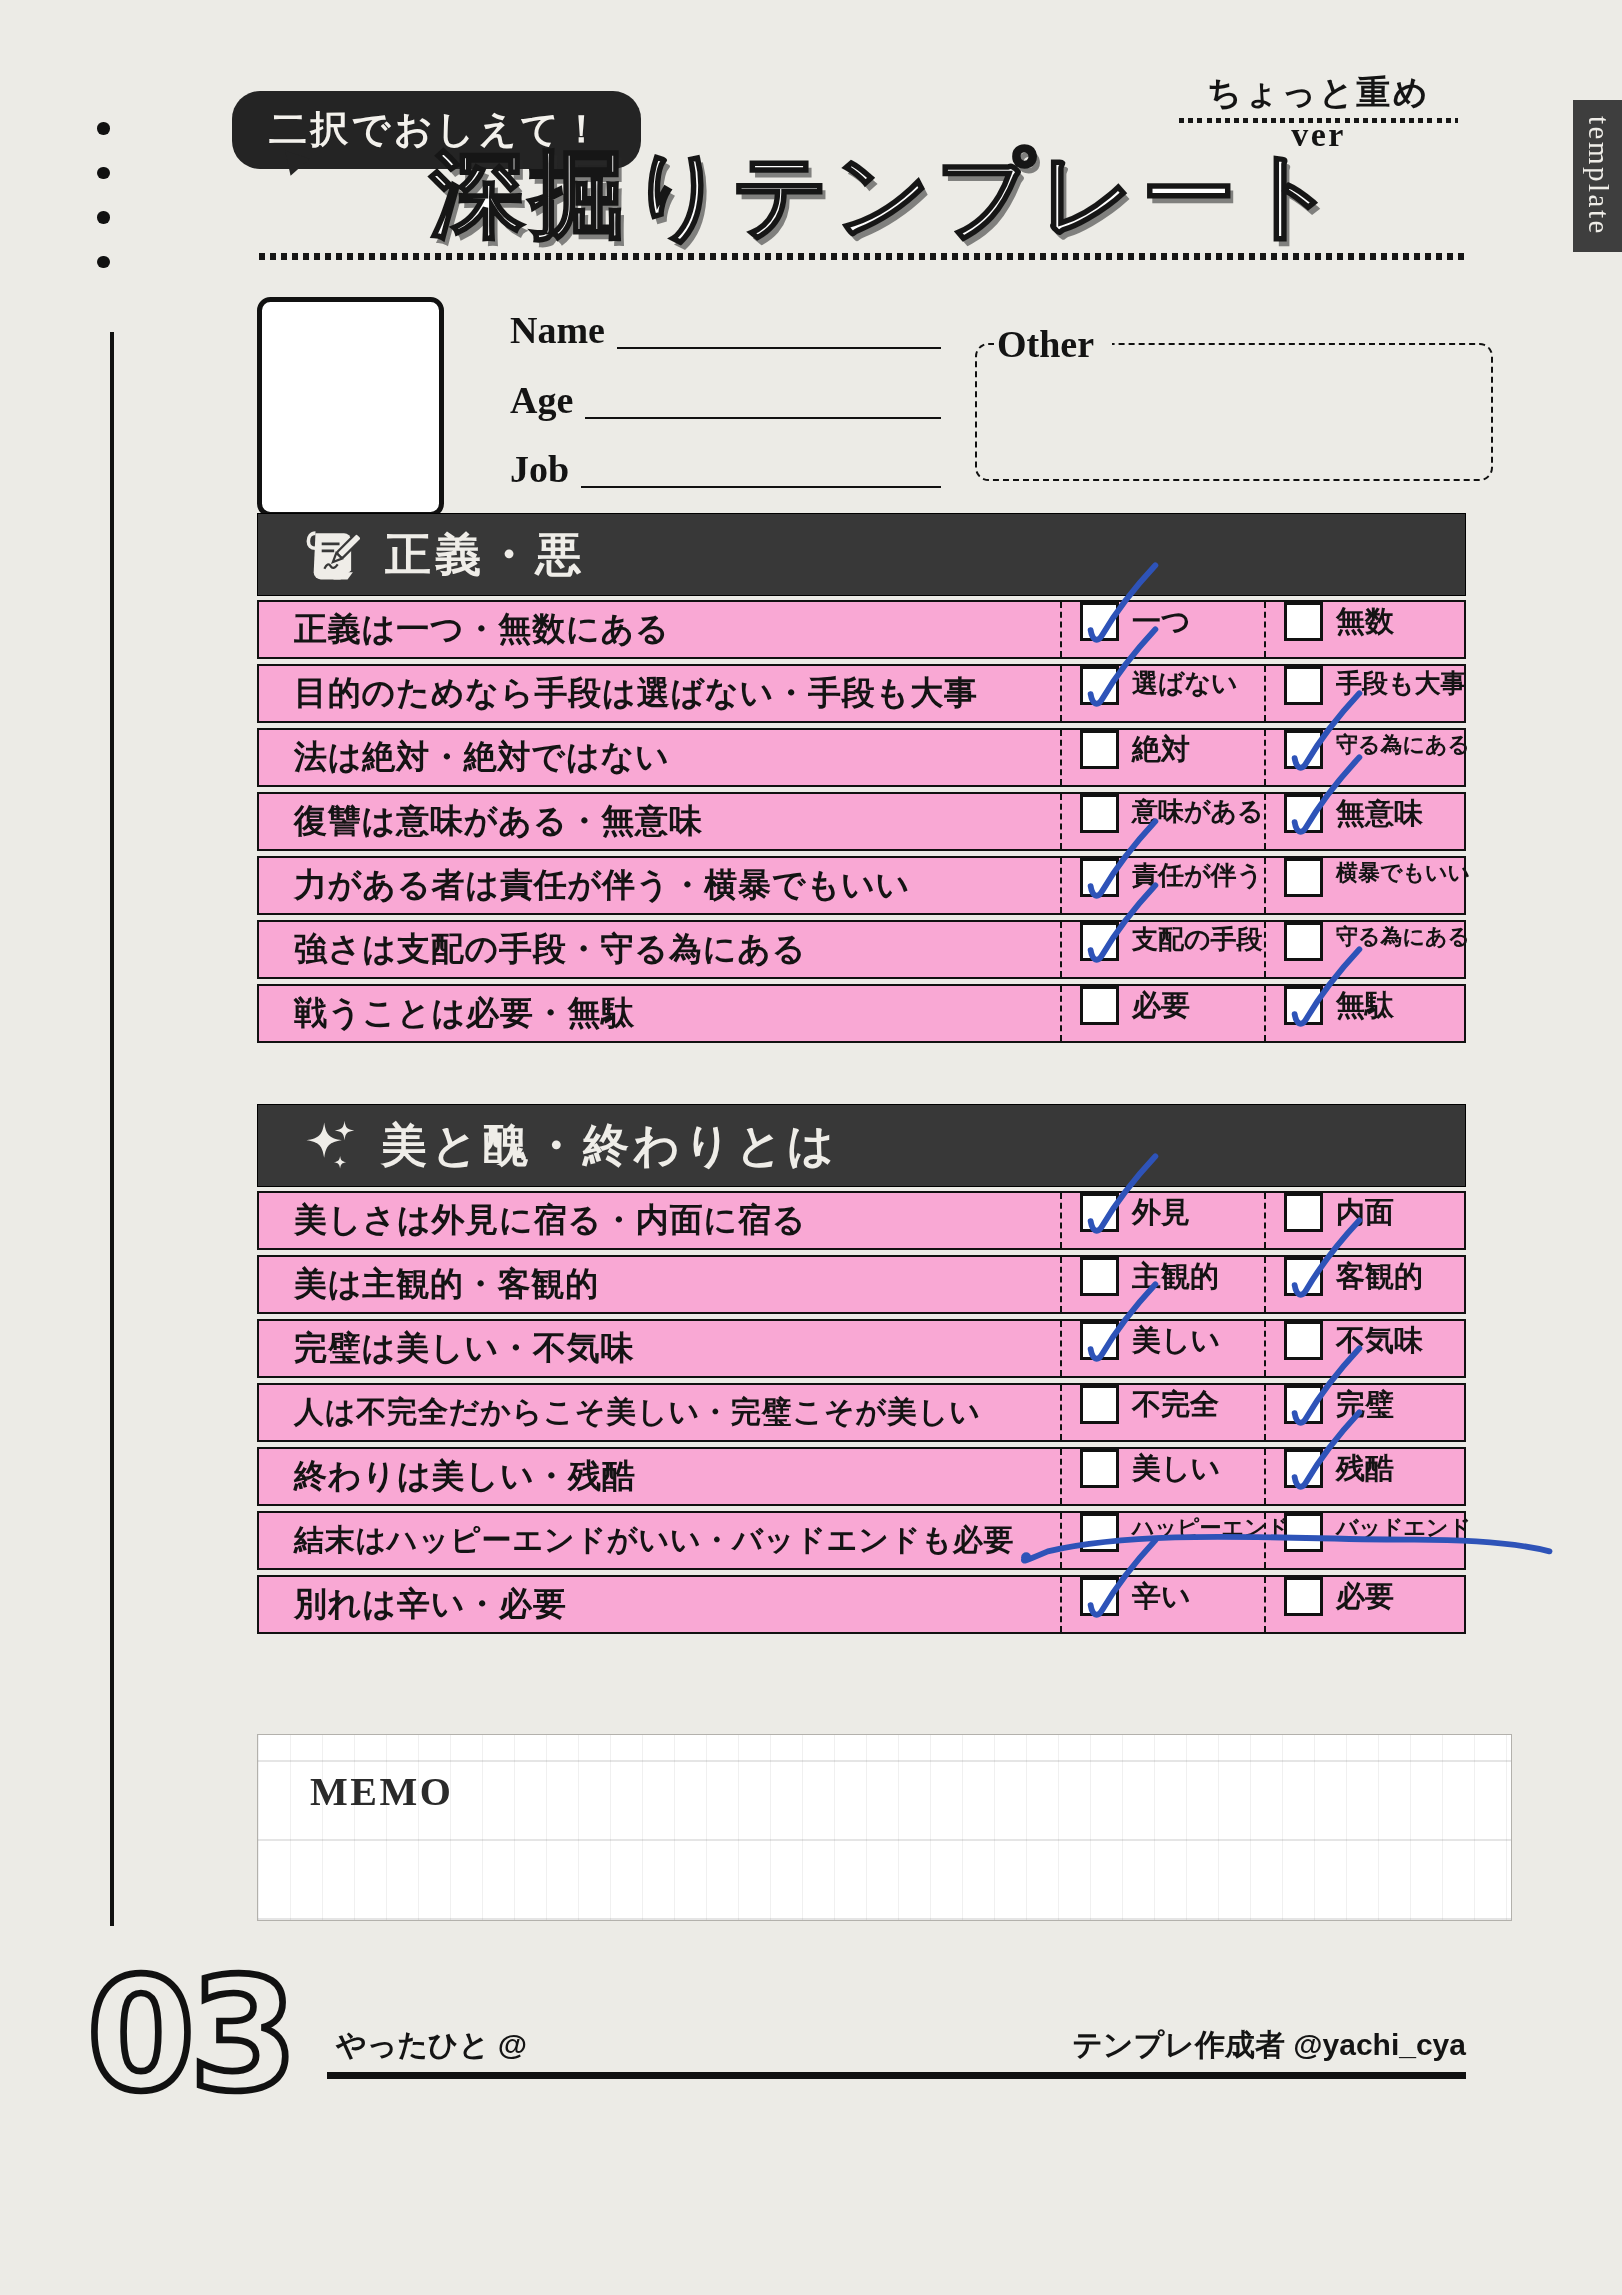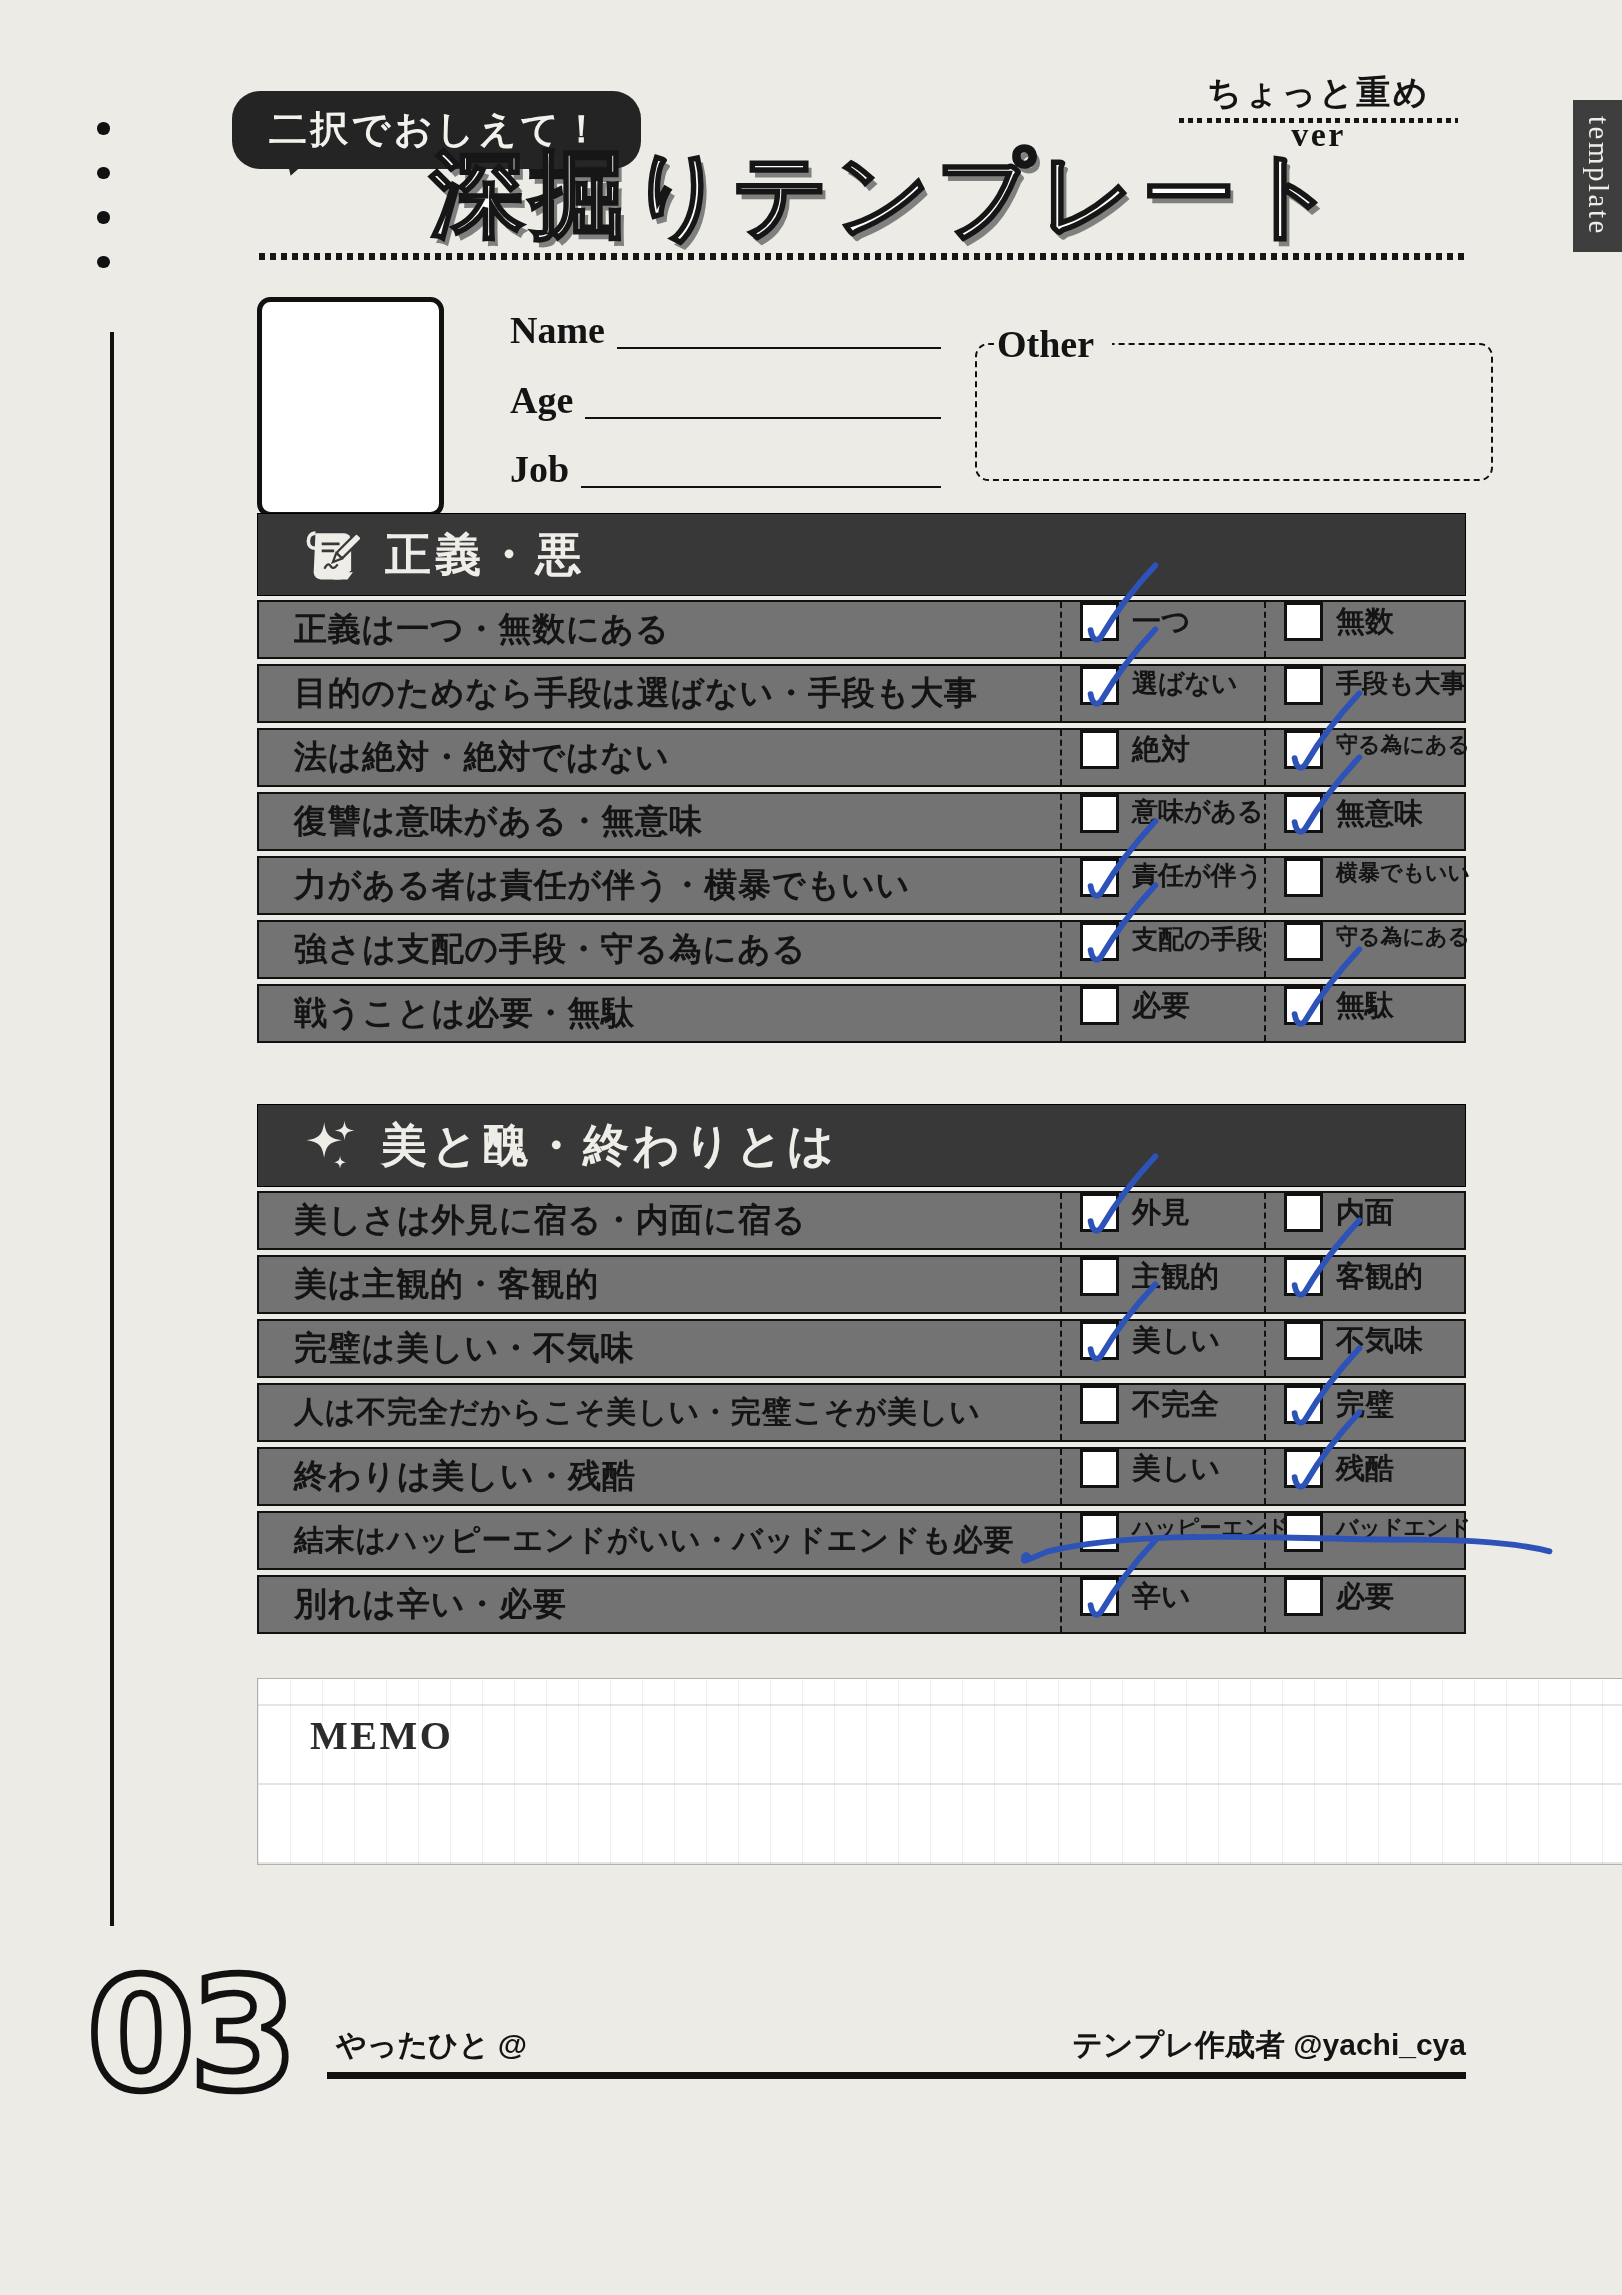--- a/index.html
+++ b/index.html
@@ -69,21 +69,21 @@
   #section-1{top:1104px;}
   .sec-header{
     height:83px;background:#383838;border:1.7px solid #000;
     display:flex;align-items:center;padding-left:45px;gap:25px;
     color:#EFEDE8;font-size:46px;font-weight:bold;letter-spacing:4.2px;
     box-sizing:border-box;
   }
   .rows{display:flex;flex-direction:column;gap:5px;margin-top:4.2px;}
   .qrow{
     position:relative;display:flex;align-items:stretch;height:55px;
-    background:#737373;border:2.5px solid #111;
+    background:#f9a8d4;border:2.5px solid #111;
   }
   .q-cell{
     flex:1;display:flex;align-items:center;padding-left:35px;
     font-size:33px;font-weight:bold;letter-spacing:0.8px;white-space:nowrap;overflow:visible;
   }
   .q-cell.long{font-size:30px;}
   .opt-cell{
     display:flex;align-items:flex-start;border-left:2.5px dashed #111;box-sizing:border-box;
   }
   .opt-cell.first{width:204px;}
@@ -94,21 +94,21 @@
   }
   .opt-label{margin-left:12.5px;font-weight:bold;white-space:nowrap;}
   .opt-label.s35{font-size:29px;}
   .opt-label.s31{font-size:26px;}
   .opt-label.s27{font-size:22px;}
   .tick-svg{position:absolute;left:-6.7px;top:-48px;width:87px;height:93px;pointer-events:none;z-index:6;}
   .stroke-svg{position:absolute;left:755px;top:-5px;width:551px;height:70px;pointer-events:none;z-index:7;}
 
   
   .memo{
-    position:absolute;left:257px;top:1678px;width:1366px;height:187px;
+    position:absolute;left:257px;top:1734px;width:1255px;height:187px;
     background:#fff;border:1.7px solid #B3B1AC;box-sizing:border-box;
     background-image:
       repeating-linear-gradient(0deg,rgba(0,0,0,.10) 0 1.7px,transparent 1.7px 79px),
       repeating-linear-gradient(90deg,rgba(0,0,0,.06) 0 0.8px,transparent 0.8px 32px);
   }
   .memo-label{position:absolute;left:52px;top:33px;font-size:40px;font-weight:bold;letter-spacing:2.5px;color:#2B2B2B;}
 
   
   .page-number{
     position:absolute;left:87px;top:1945px;

